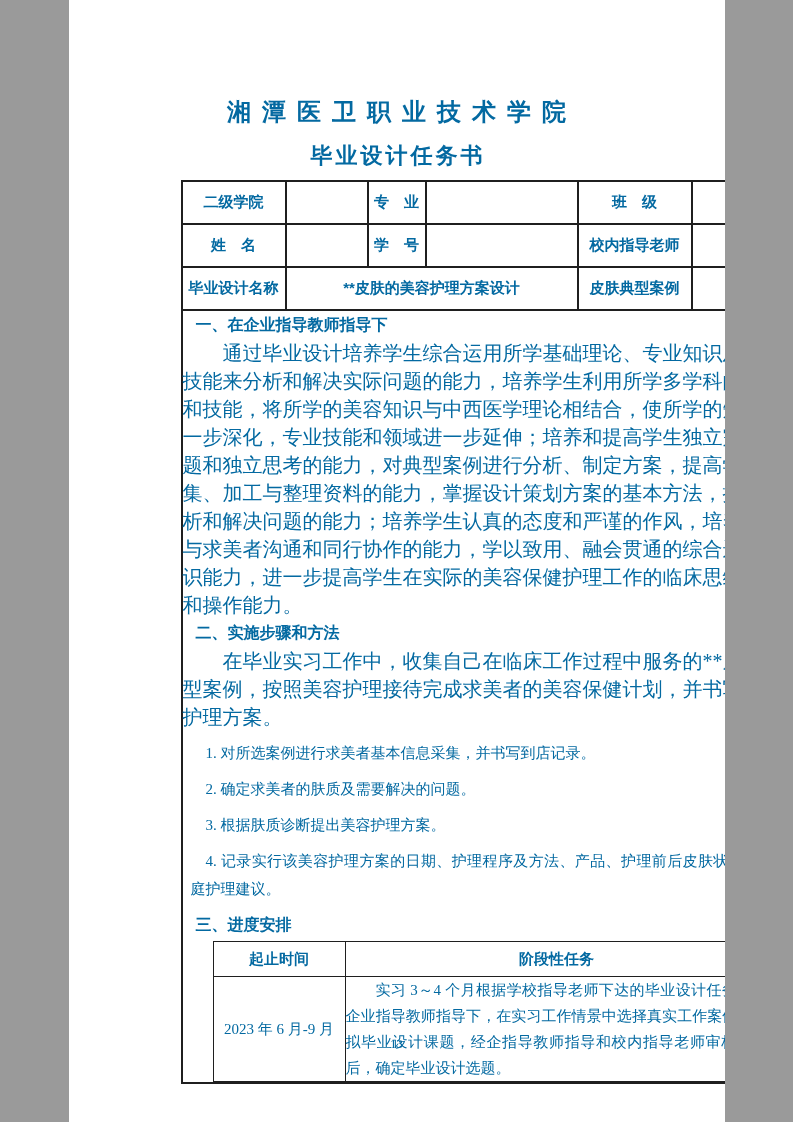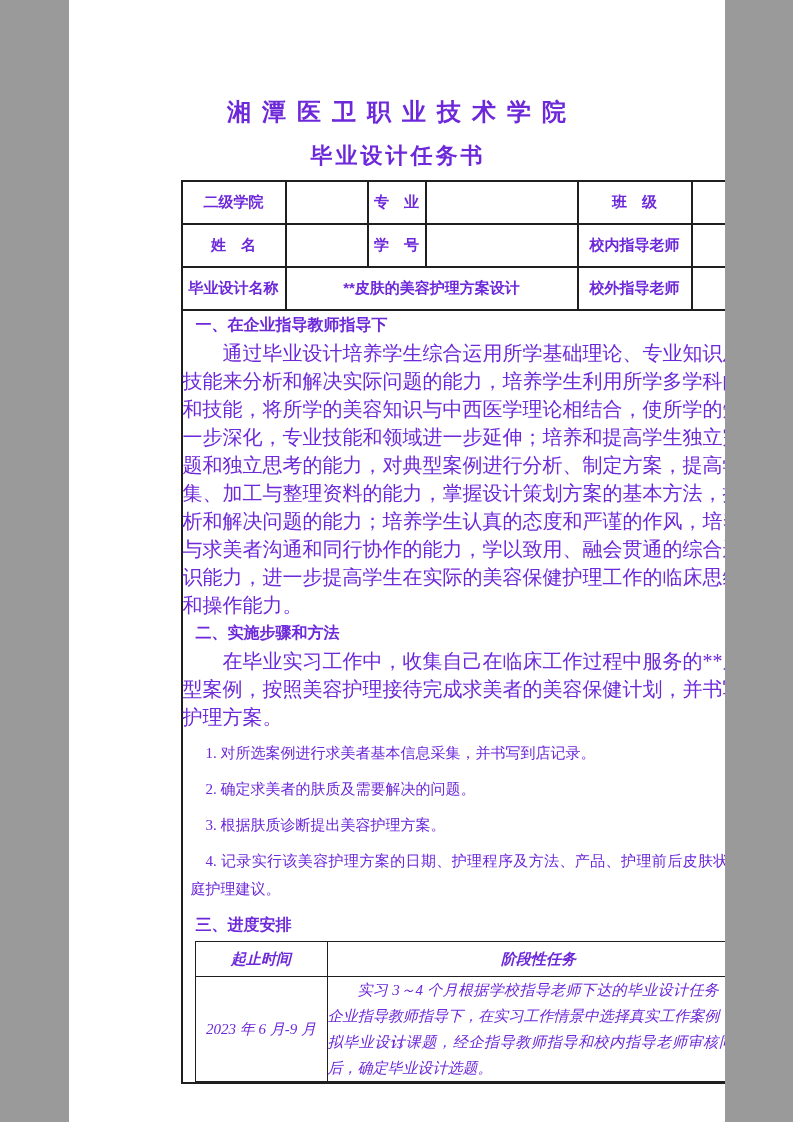--- a/index.html
+++ b/index.html
@@ -2,21 +2,21 @@
 <html><head>
 <meta charset="utf-8">
 <style>
   html, body { margin: 0; padding: 0; background: #9a9a9a; }
   .page {
     position: relative;
     width: 656px;
     height: 1122px;
     margin: 0 auto;
     background: #ffffff;
-    color: #6d28d9;
+    color: #0369a1;
     font-family: "Liberation Serif", "DejaVu Serif", serif;
     overflow: hidden;
   }
   .school-title {
     position: absolute;
     top: 96px;
     left: 0;
     width: 100%;
     text-align: center;
     font-family: "Liberation Sans", "DejaVu Sans", sans-serif;
@@ -87,25 +87,24 @@
     text-indent: 2em;
   }
   .step-item {
     margin: 8px;
     font-size: 15px;
     line-height: 28px;
     text-align: justify;
     text-indent: 1em;
   }
   table.schedule-table {
-    margin: 2px 0 0 12px;
+    margin: 2px 0 0 30px;
     width: 556px;
     border-collapse: collapse;
     table-layout: fixed;
-    font-style: italic;
   }
   table.schedule-table, table.schedule-table th, table.schedule-table td {
     border: 1.6px solid #1f1f1f;
   }
   table.schedule-table th {
     font-family: "Liberation Sans", "DejaVu Sans", sans-serif;
     font-weight: bold;
     font-size: 15px;
     height: 34px;
     text-align: center;
@@ -166,21 +165,21 @@
       <td class="lbl">姓　名</td>
       <td class="val"></td>
       <td class="lbl">学　号</td>
       <td class="val"></td>
       <td class="lbl">校内指导老师</td>
       <td class="val"></td>
     </tr>
     <tr class="info-row">
       <td class="lbl">毕业设计名称</td>
       <td class="val-bold" colspan="3">**皮肤的美容护理方案设计</td>
-      <td class="lbl">校外指导老师</td>
+      <td class="lbl">皮肤典型案例</td>
       <td class="val"></td>
     </tr>
     <tr>
       <td class="content-cell" colspan="6" style="height:645px">
 
         <p class="sec-heading">一、在企业指导教师指导下</p>
         <p class="body-par">通过毕业设计培养学生综合运用所学基础理论、专业知识及基本技能来分析和解决实际问题的能力，培养学生利用所学多学科的知识和技能，将所学的美容知识与中西医学理论相结合，使所学的知识进一步深化，专业技能和领域进一步延伸；培养和提高学生独立完成课题和独立思考的能力，对典型案例进行分析、制定方案，提高学生采集、加工与整理资料的能力，掌握设计策划方案的基本方法，提高分析和解决问题的能力；培养学生认真的态度和严谨的作风，培养学生与求美者沟通和同行协作的能力，学以致用、融会贯通的综合运用知识能力，进一步提高学生在实际的美容保健护理工作的临床思维能力和操作能力。</p>
 
         <p class="sec-heading">二、实施步骤和方法</p>
         <p class="body-par">在毕业实习工作中，收集自己在临床工作过程中服务的**皮肤典型案例，按照美容护理接待完成求美者的美容保健计划，并书写美容护理方案。</p>

